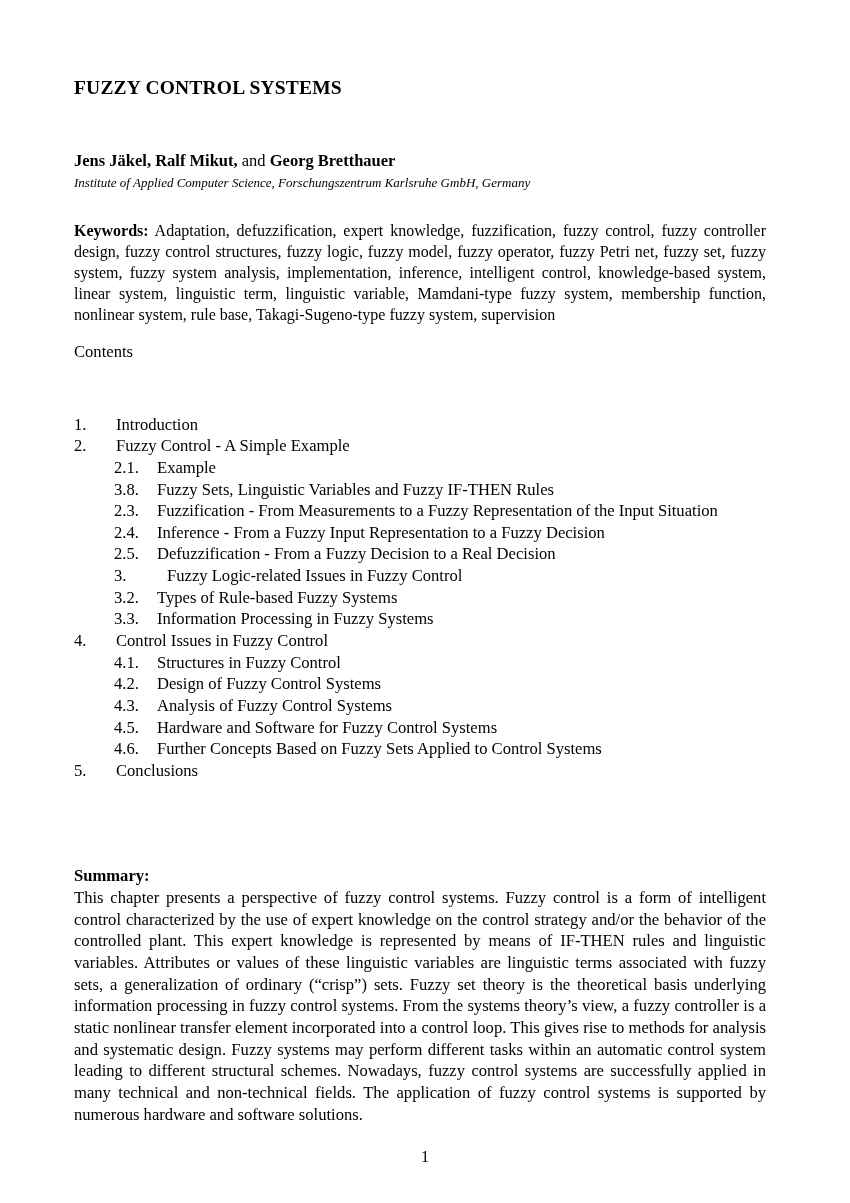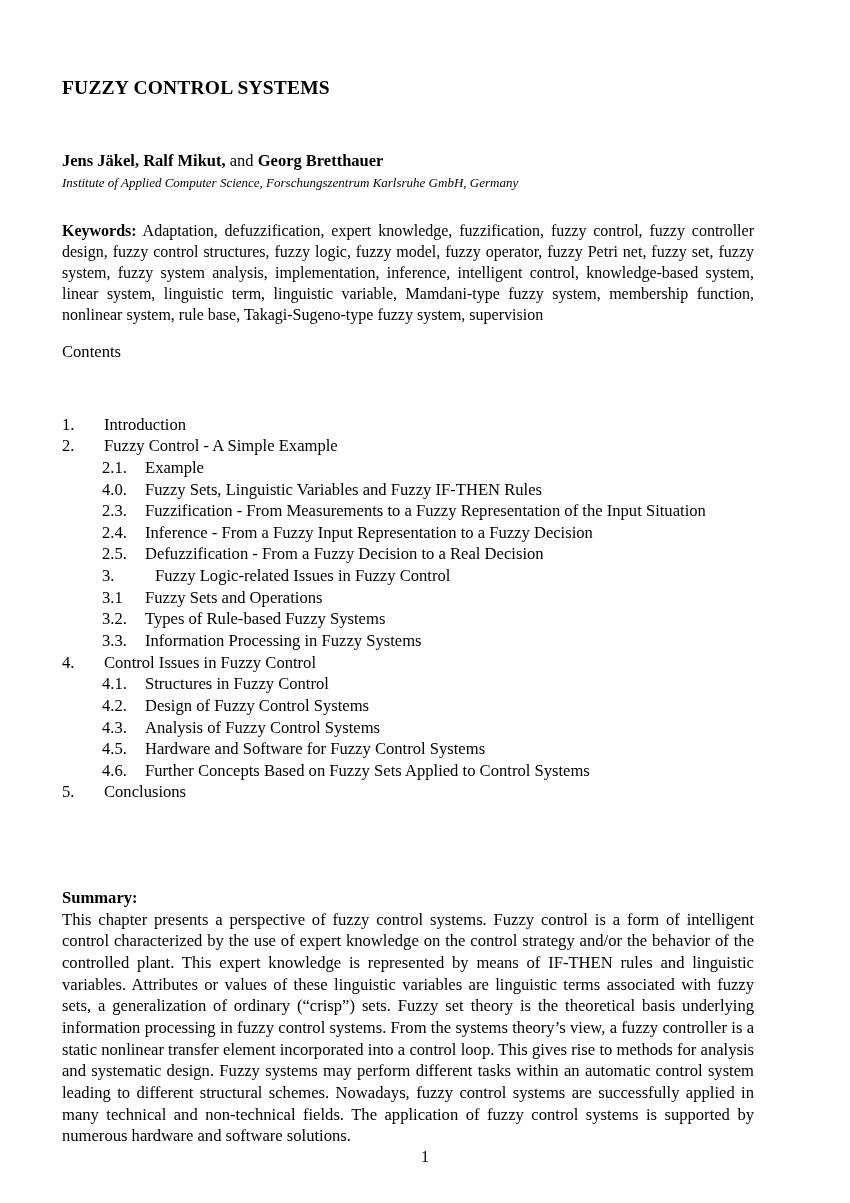--- a/index.html
+++ b/index.html
@@ -12,21 +12,21 @@
     width: 850px;
     height: 1203px;
     background: #ffffff;
     margin: 0 auto;
     overflow: hidden;
     font-family: "Liberation Serif", "DejaVu Serif", serif;
     color: #000000;
   }
   .content {
     position: absolute;
-    left: 62px;
+    left: 74px;
     top: 76px;
     width: 692px;
   }
 
   
   .doc-title {
     font-size: 19.5px;
     font-weight: bold;
     letter-spacing: 0.2px;
     margin: 0 0 0 0;
@@ -151,42 +151,38 @@
         </div>
         <div class="toc-row lvl1">
           <span class="toc-num">2.</span>
           <span class="toc-label">Fuzzy Control - A Simple Example</span>
         </div>
         <div class="toc-row lvl2">
           <span class="toc-num">2.1.</span>
           <span class="toc-label">Example</span>
         </div>
         <div class="toc-row lvl2">
-          <span class="toc-num">4.0.</span>
+          <span class="toc-num">3.8.</span>
           <span class="toc-label">Fuzzy Sets, Linguistic Variables and Fuzzy IF-THEN Rules</span>
         </div>
         <div class="toc-row lvl2">
           <span class="toc-num">2.3.</span>
           <span class="toc-label">Fuzzification - From Measurements to a Fuzzy Representation of the Input Situation</span>
         </div>
         <div class="toc-row lvl2">
           <span class="toc-num">2.4.</span>
           <span class="toc-label">Inference - From a Fuzzy Input Representation to a Fuzzy Decision</span>
         </div>
         <div class="toc-row lvl2">
           <span class="toc-num">2.5.</span>
           <span class="toc-label">Defuzzification - From a Fuzzy Decision to a Real Decision</span>
         </div>
         <div class="toc-row lvl2wide">
           <span class="toc-num">3.</span>
           <span class="toc-label">Fuzzy Logic-related Issues in Fuzzy Control</span>
-        </div>
-        <div class="toc-row lvl2">
-          <span class="toc-num">3.1</span>
-          <span class="toc-label">Fuzzy Sets and Operations</span>
         </div>
         <div class="toc-row lvl2">
           <span class="toc-num">3.2.</span>
           <span class="toc-label">Types of Rule-based Fuzzy Systems</span>
         </div>
         <div class="toc-row lvl2">
           <span class="toc-num">3.3.</span>
           <span class="toc-label">Information Processing in Fuzzy Systems</span>
         </div>
         <div class="toc-row lvl1">

